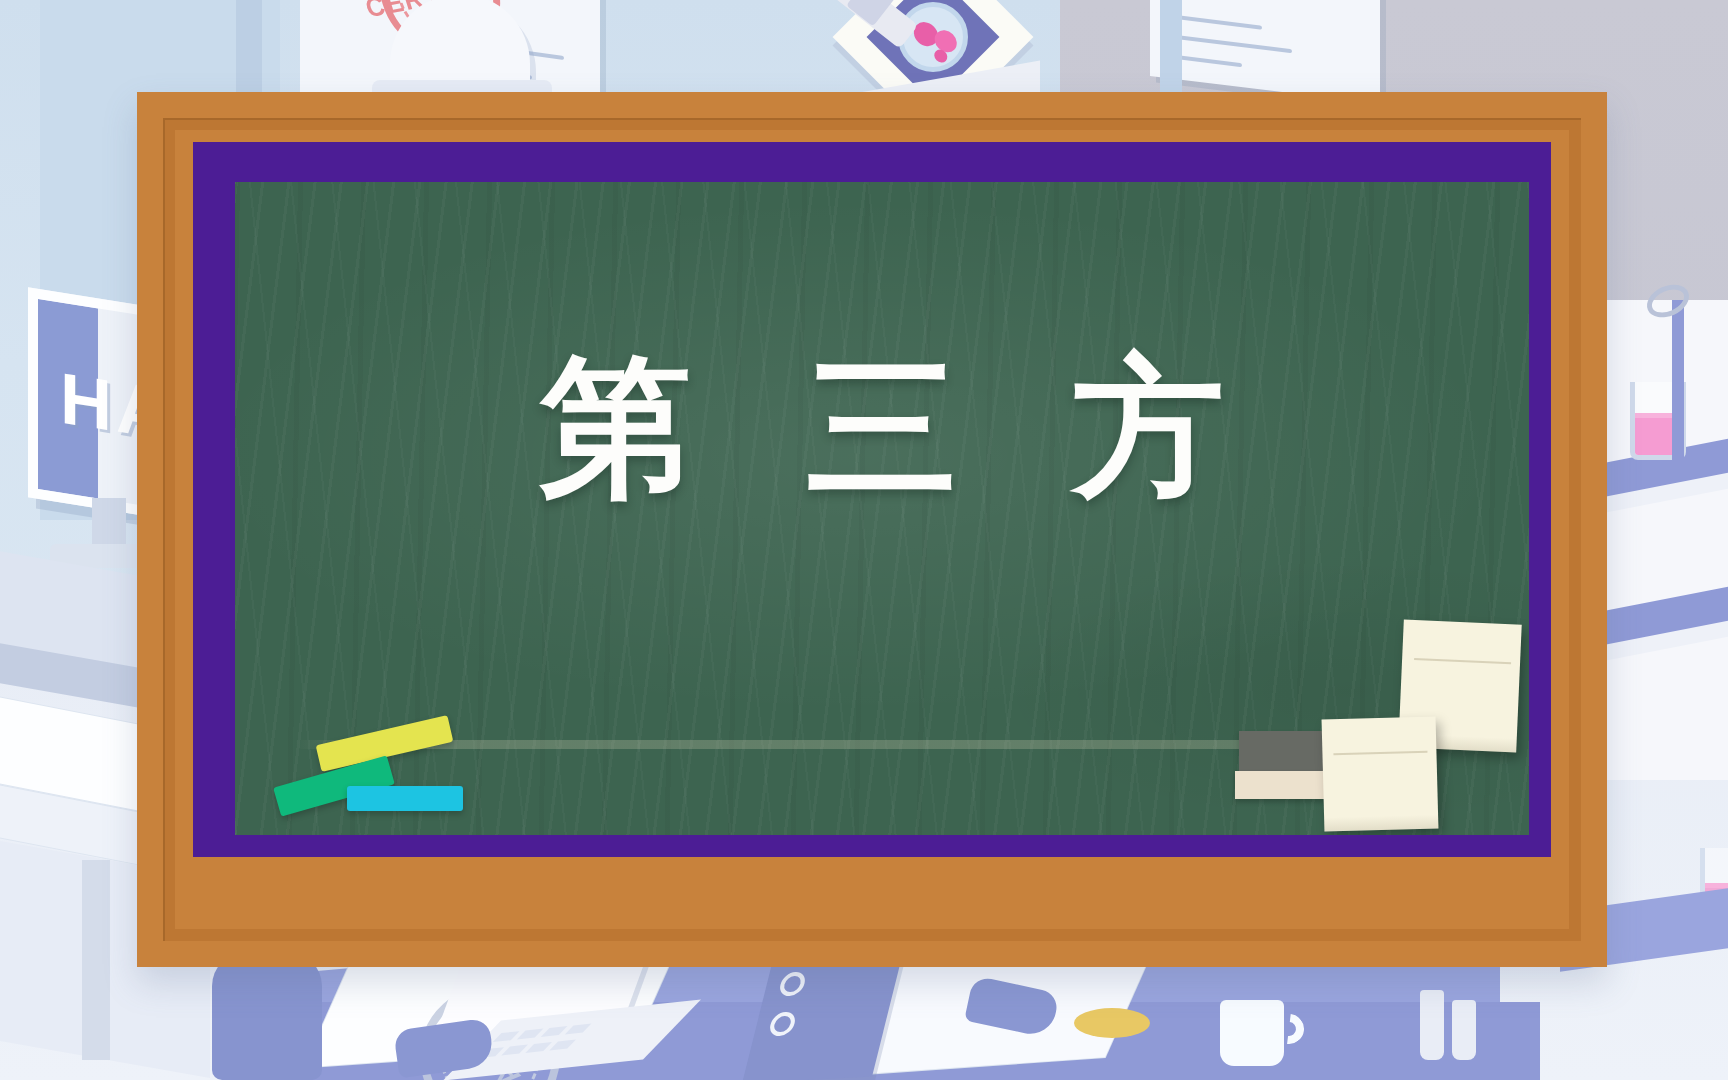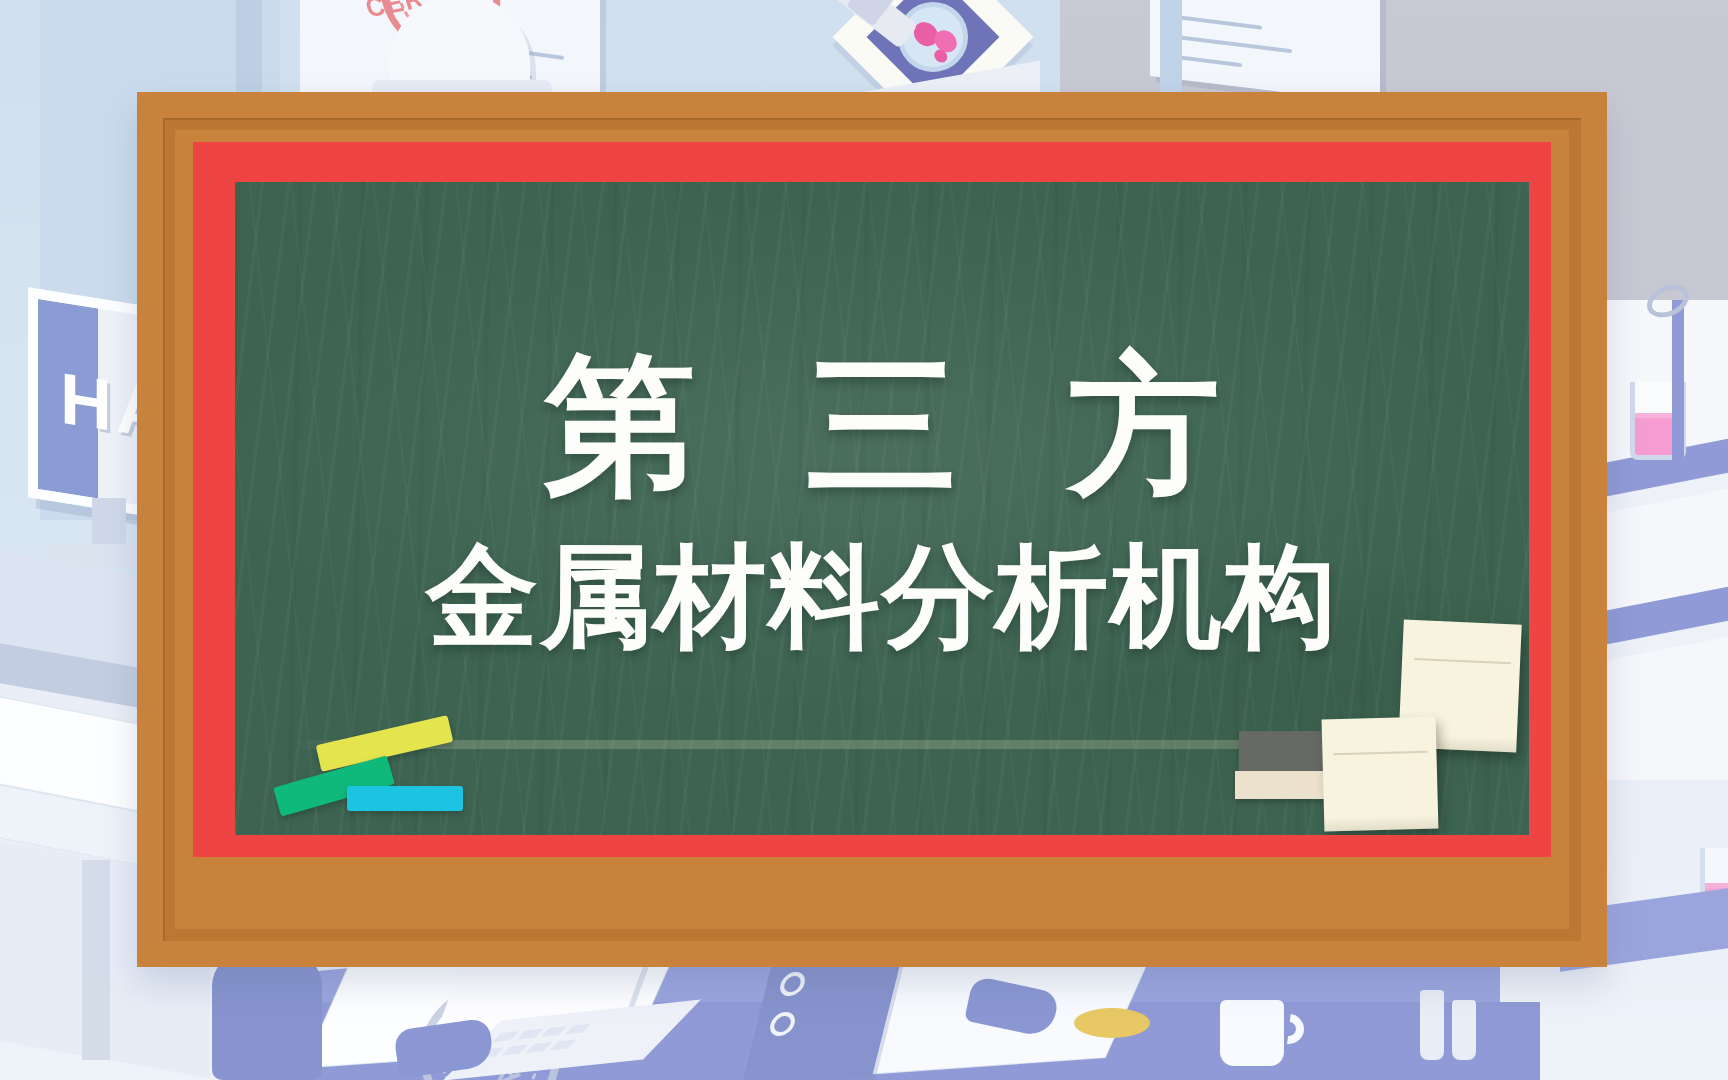--- a/index.html
+++ b/index.html
@@ -115,22 +115,21 @@
   }
   #frame-inner-bevel{
     position:absolute; inset:26px; background:#bd7733;
     box-shadow:inset 2px 2px 0 rgba(150,92,35,.55);
   }
   #frame-inner-bevel2{
     position:absolute; inset:38px; background:#c8823c;
   }
   #board-outer{
     position:absolute; left:56px; top:50px; right:56px; bottom:110px;
-    background:#ef4444;
-    font-family:Liberation Serif, serif;
+    background:#4c1d95;
   }
   #board{
     position:absolute; left:42px; top:40px; right:22px; bottom:22px;
     background:#3d6450; overflow:hidden;
   }
   
   #board .dust{
     position:absolute; inset:0;
     background:
       repeating-linear-gradient(97deg, rgba(255,255,255,.035) 0 3px, rgba(255,255,255,0) 3px 26px),
@@ -319,21 +318,20 @@
     <div id="frame-inner-bevel"></div>
     <div id="frame-inner-bevel2"></div>
 
     <div id="board-outer">
       <div id="board">
         <div class="dust"></div>
         <div class="dust2"></div>
 
         <div id="title-block">
           <div id="title-line1">第 三 方</div>
-          <div id="title-line2">金属材料分析机构</div>
         </div>
 
         <div class="ledge"></div>
 
         <div class="chalk" id="chalk-yellow"></div>
         <div class="chalk" id="chalk-green"></div>
         <div class="chalk" id="chalk-cyan"></div>
 
         <div id="eraser">
           <div id="eraser-body"></div>

